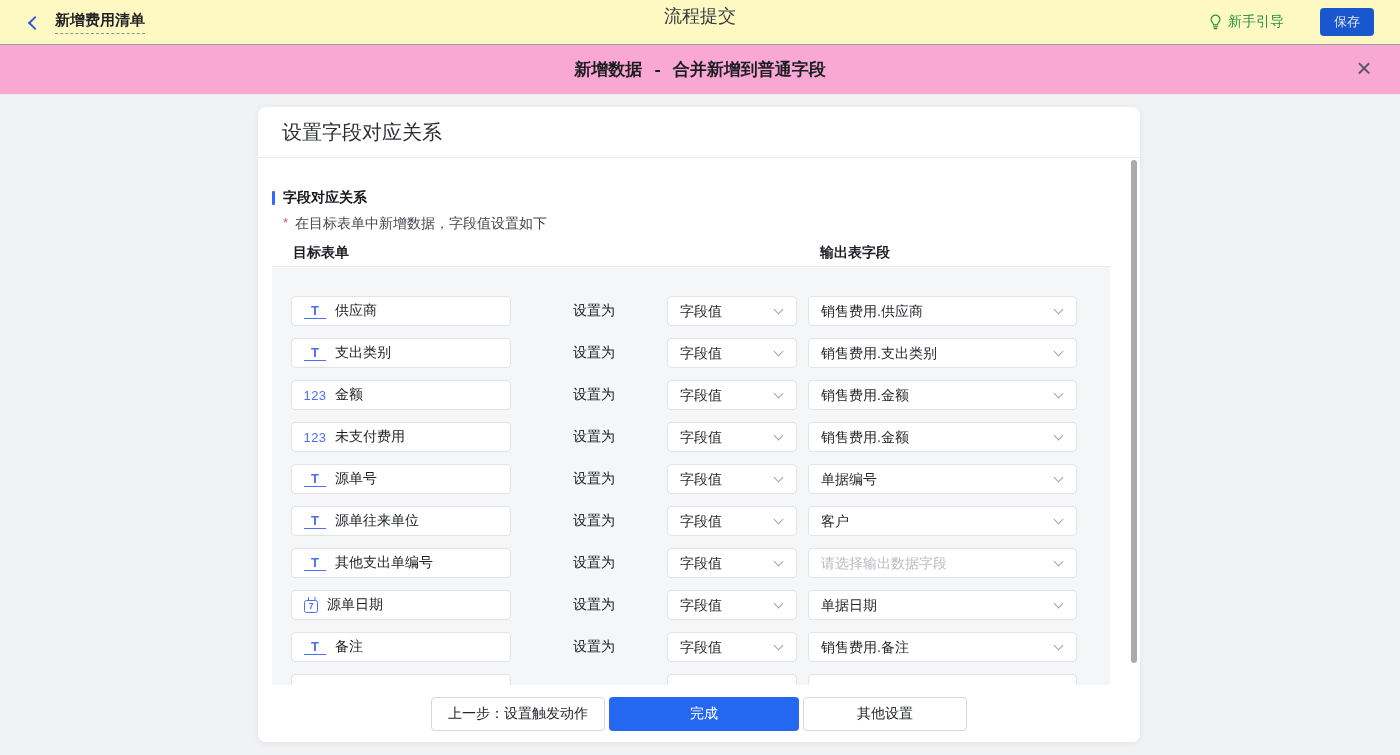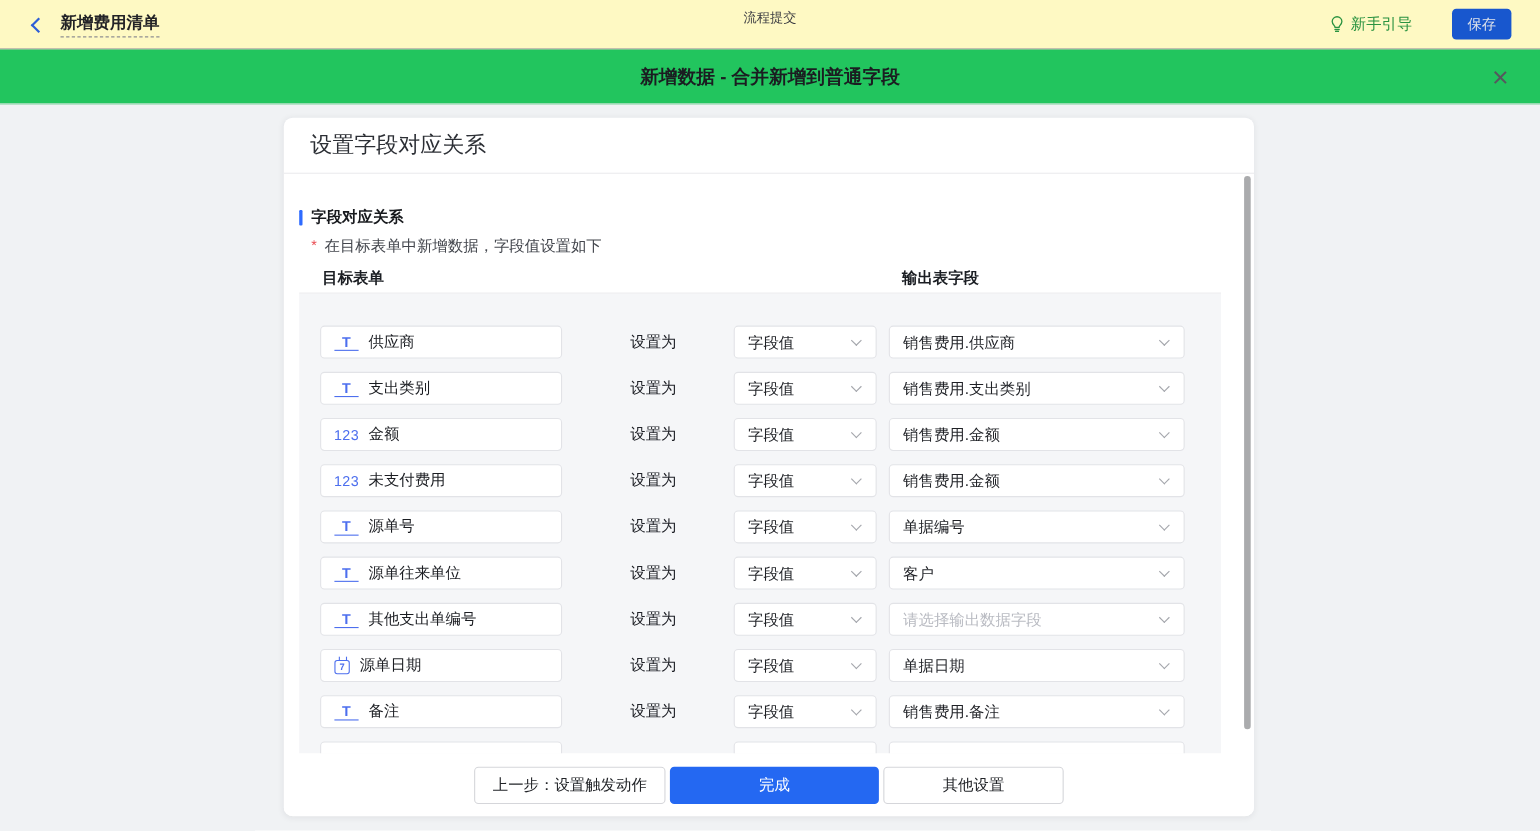--- a/index.html
+++ b/index.html
@@ -22,34 +22,34 @@
     border-left:2.2px solid #2e5ed6; border-bottom:2.2px solid #2e5ed6;
     transform:rotate(45deg); cursor:pointer;
   }
   .flow-name {
     font-size:15px; font-weight:600; color:#232327; white-space:nowrap;
     border-bottom:1px dashed #8f8f92; padding-bottom:3px; cursor:text;
   }
   .topbar-center {
     position:absolute; left:0; right:0; top:0; height:32px;
     display:flex; align-items:center; justify-content:center;
-    font-size:12px; font-weight:500; color:#3b3c41; pointer-events:none;
+    font-size:18px; font-weight:500; color:#3b3c41; pointer-events:none;
   }
   .topbar-right { position:absolute; right:26px; top:0; height:44px; display:flex; align-items:center; gap:36px; }
   .guide { display:flex; align-items:center; gap:6px; color:#2b9341; font-size:14px; cursor:pointer; white-space:nowrap; }
   .save-btn {
     min-width:54px; height:28px; padding:0 12px;
     background:#1857ce; color:#dfe3ea; border:none; border-radius:4px;
     font-size:13px; font-family:inherit; cursor:pointer; white-space:nowrap;
   }
 
   
   .modal-titlebar {
     position:absolute; top:45px; left:0; width:1400px; height:50px;
-    background:#22c55e; border-bottom:1px solid #e7e8ea;
+    background:#f9a8d4; border-bottom:1px solid #e7e8ea;font-family:Liberation Mono, monospace;
   }
   .modal-title {
     position:absolute; left:0; right:0; top:0; height:49px;
     display:flex; align-items:center; justify-content:center;
     font-size:17px; font-weight:700; color:#1b1d21; white-space:nowrap;
   }
   .modal-close {
     position:absolute; right:22px; top:0; height:49px; width:28px;
     display:flex; align-items:center; justify-content:center;
     font-size:26px; font-weight:300; color:#56585e; cursor:pointer; line-height:1;

